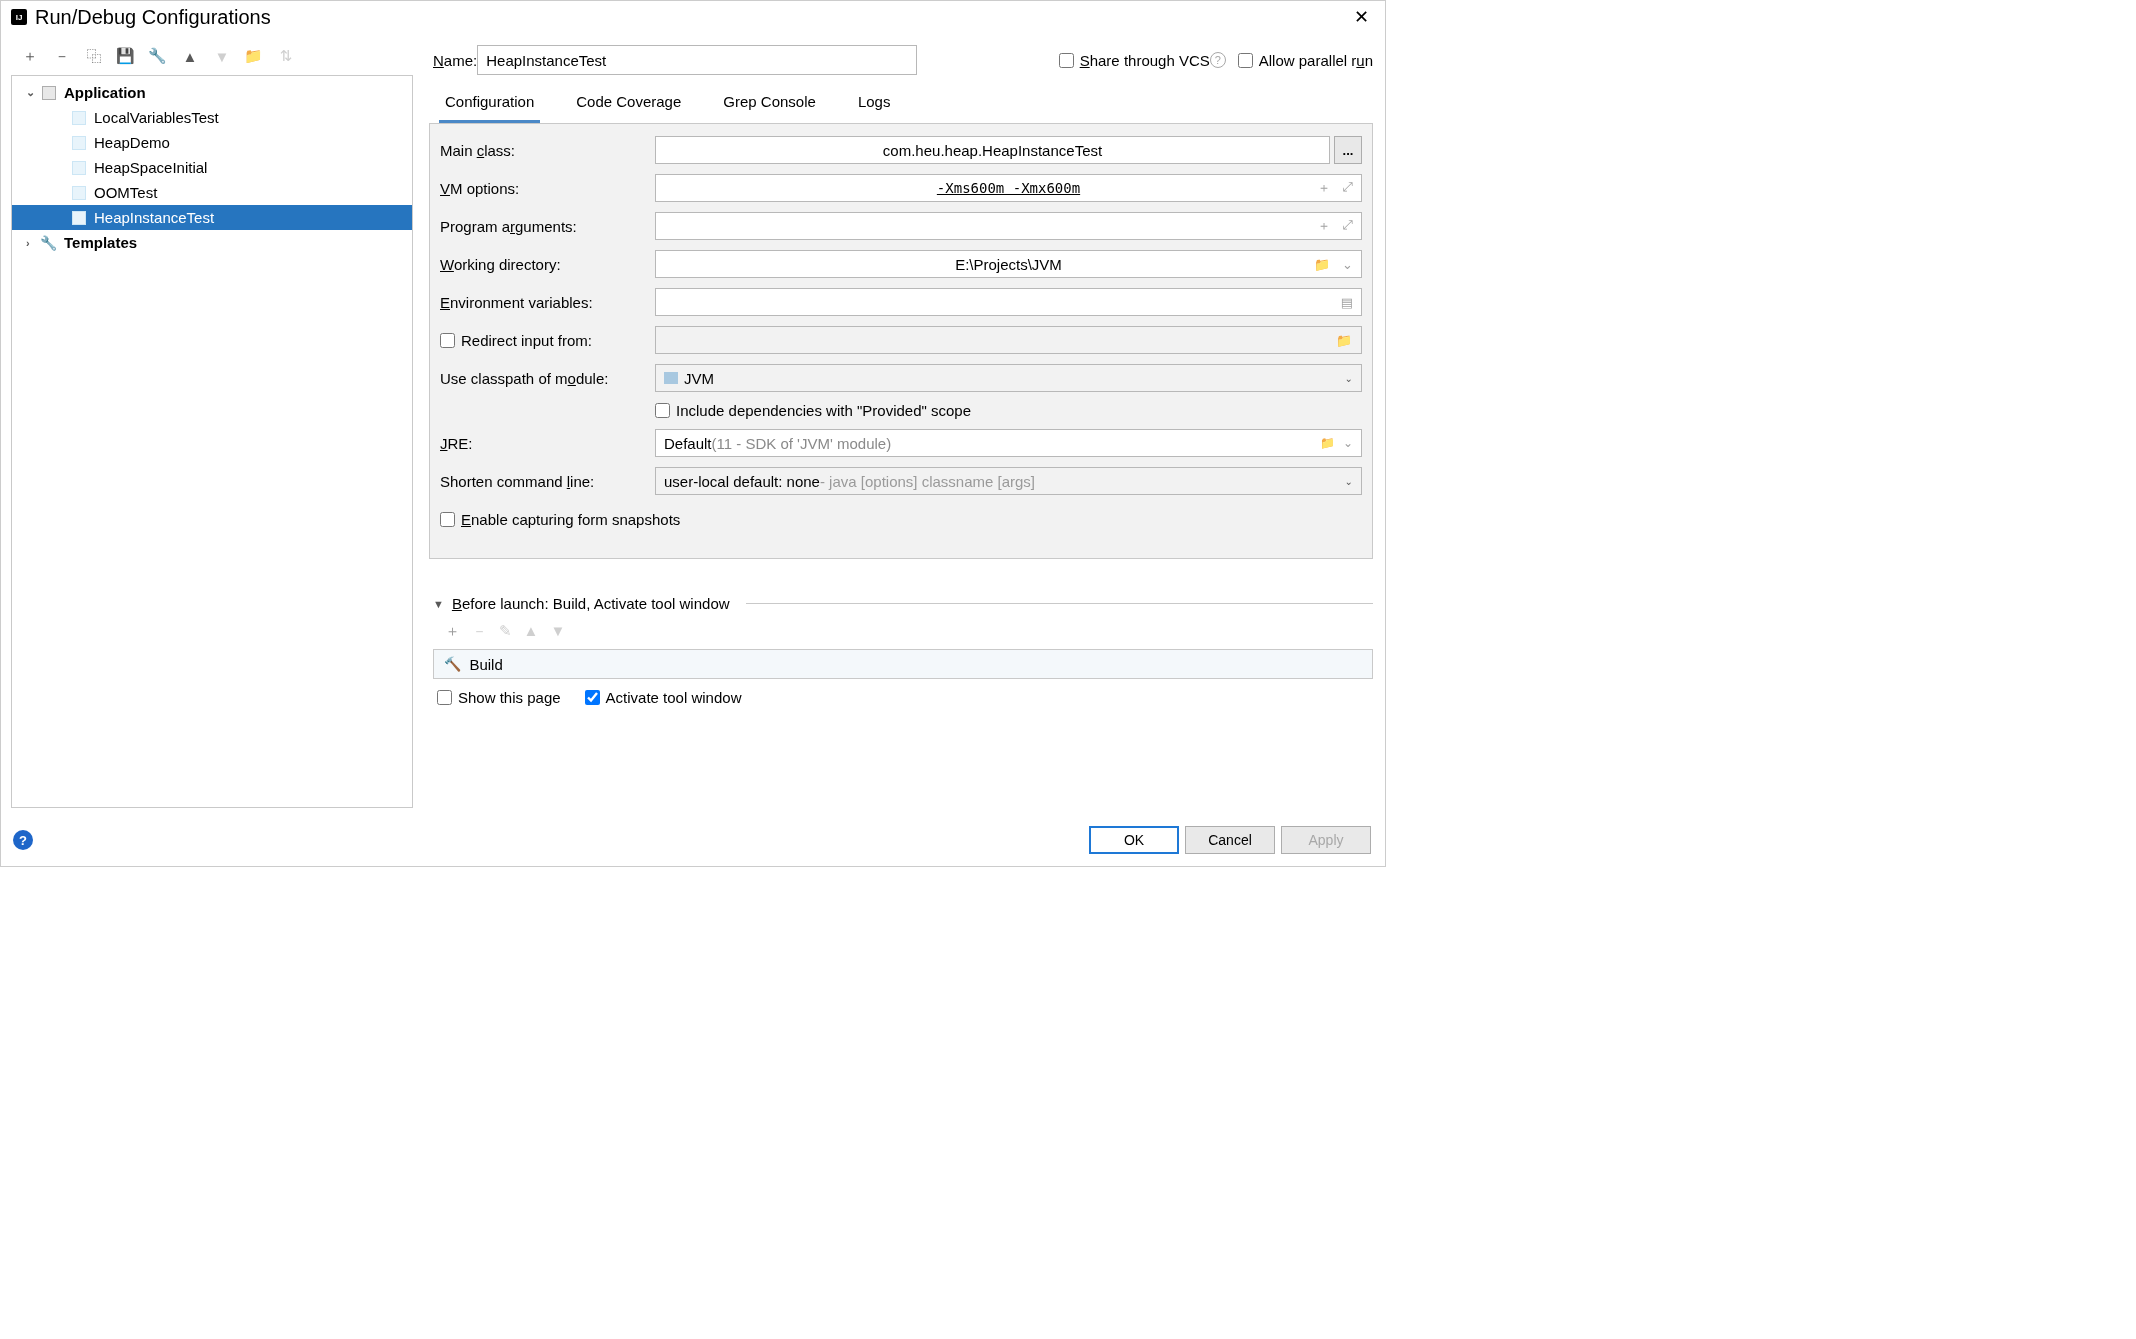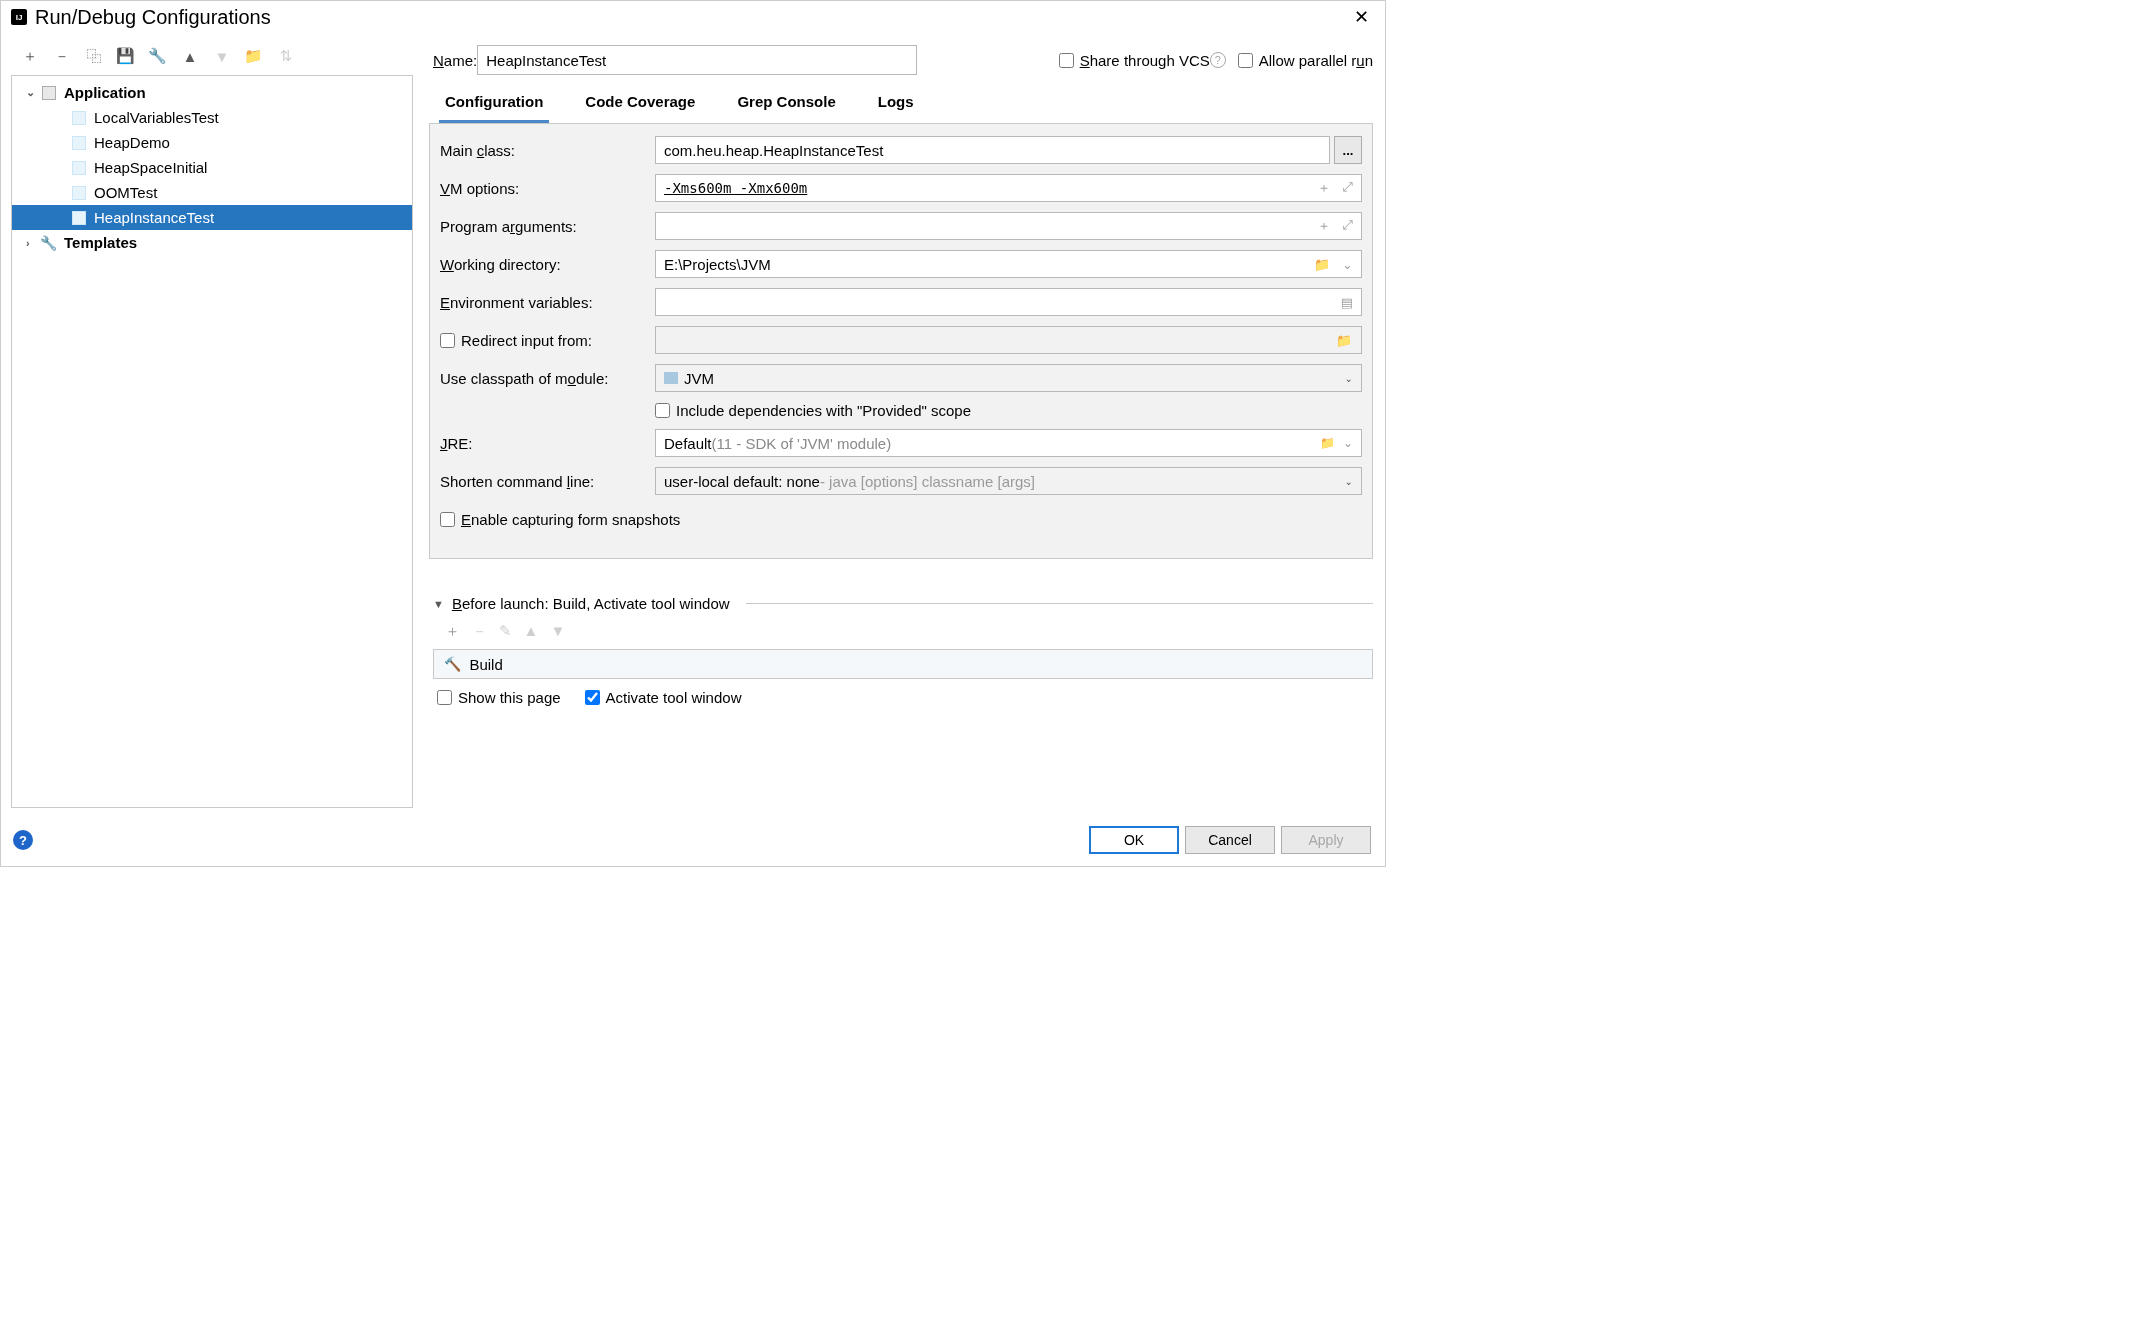--- a/index.html
+++ b/index.html
@@ -32,29 +32,29 @@
 .right { flex: 1; display: flex; flex-direction: column; padding: 8px 12px 0 8px; min-width: 0; }
 
 .name-row { display: flex; align-items: center; gap: 0; padding: 4px 0 10px 4px; }
 .name-row label { font-size: 15px; }
 .name-input { width: 440px; height: 30px; border: 1px solid #b8b8b8; padding: 0 8px; font-size: 15px; }
 .name-row .spacer { flex: 1; }
 .chk { display: flex; align-items: center; gap: 6px; font-size: 15px; }
 .chk input { width: 15px; height: 15px; }
 .help-icon { width: 16px; height: 16px; border: 1.5px solid #a8a8a8; border-radius: 50%; color: #a8a8a8; font-size: 11px; display: inline-flex; align-items: center; justify-content: center; }
 
-.tabs { display: flex; border-bottom: 1px solid #c9c9c9; padding-left: 10px; gap: 30px; font-weight: bold; }
+.tabs { display: flex; border-bottom: 1px solid #c9c9c9; padding-left: 10px; gap: 30px; }
 .tab { padding: 8px 6px 10px 6px; font-size: 15px; cursor: pointer; border-bottom: 3px solid transparent; }
 .tab.active { border-bottom-color: #4A88C7; }
 
 .config-panel { border: 1px solid #c9c9c9; border-top: none; padding: 12px 10px 30px 10px; background: #f2f2f2; }
 .form-row { display: flex; align-items: center; margin-bottom: 10px; min-height: 28px; }
 .form-row > label { width: 215px; font-size: 15px; flex-shrink: 0; }
 .form-row .field { flex: 1; display: flex; align-items: center; gap: 4px; }
-.txt { flex: 1; height: 28px; border: 1px solid #b8b8b8; background: #fff; padding: 0 8px; font-size: 15px; }
+.txt { flex: 1; height: 28px; border: 1px solid #b8b8b8; background: #fff; padding: 0 8px; font-size: 15px; text-align: center; }
 .txt.mono { font-family: "Consolas", monospace; font-size: 14px; text-decoration: underline; }
 .txt.disabled { background: #f2f2f2; color: #888; }
 .btn-ellipsis { width: 28px; height: 28px; border: 1px solid #adadad; background: #e8e8e8; display: flex; align-items: center; justify-content: center; cursor: pointer; font-weight: bold; }
 .inline-icon { color: #a0a0a0; font-size: 13px; padding: 0 3px; cursor: pointer; }
 .inline-box { position: relative; flex: 1; }
 .inline-box .txt { width: 100%; }
 .inline-box .trail { position: absolute; right: 6px; top: 50%; transform: translateY(-50%); display: flex; gap: 6px; }
 
 .combo { flex: 1; height: 28px; border: 1px solid #b8b8b8; background: #fff; padding: 0 8px; font-size: 15px; display: flex; align-items: center; position: relative; }
 .combo.grey { background: #f2f2f2; }

